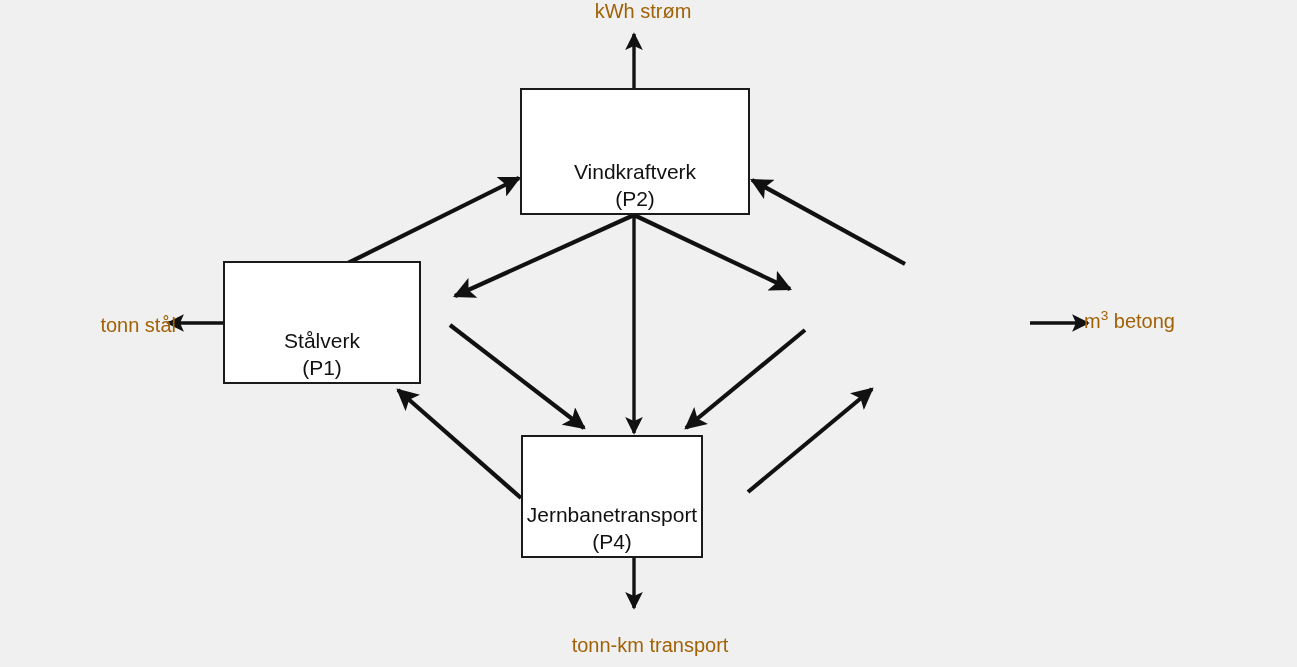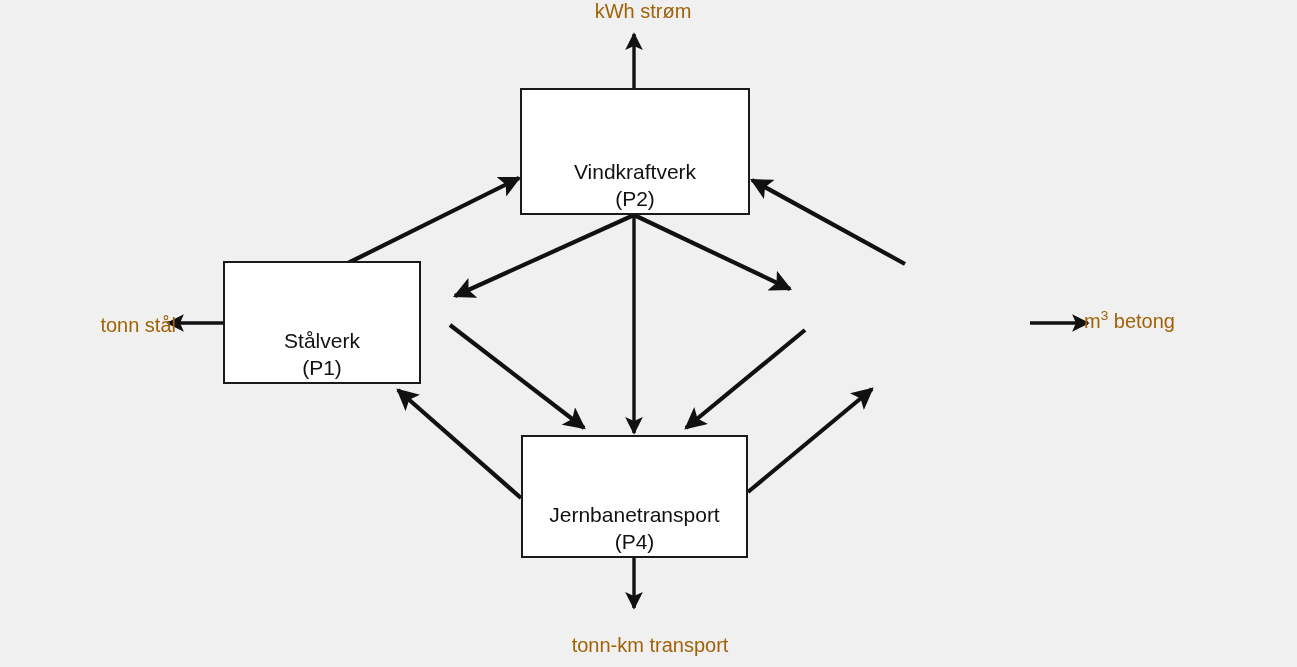--- a/index.html
+++ b/index.html
@@ -102,21 +102,21 @@
     <div class="node-title">Vindkraftverk</div>
     <div class="node-code">(P2)</div>
   </div>
 
   <div class="node" style="left:223px; top:261px; width:198px; height:123px;">
     <div class="node-title">Stålverk</div>
     <div class="node-code">(P1)</div>
   </div>
 
 
-  <div class="node" style="left:521px; top:435px; width:227px; height:123px;">
+  <div class="node" style="left:521px; top:435px; width:182px; height:123px;">
     <div class="node-title">Jernbanetransport</div>
     <div class="node-code">(P4)</div>
   </div>
 
   <div class="flow-label lbl-center" style="left:643px; top:0px;">kWh strøm</div>
 
   <div class="flow-label lbl-right" style="left:140px; top:314px;margin-left:36px;">tonn stål</div>
 
   <div class="flow-label" style="left:1084px; top:310px;">m<sup>3</sup> betong</div>
 

